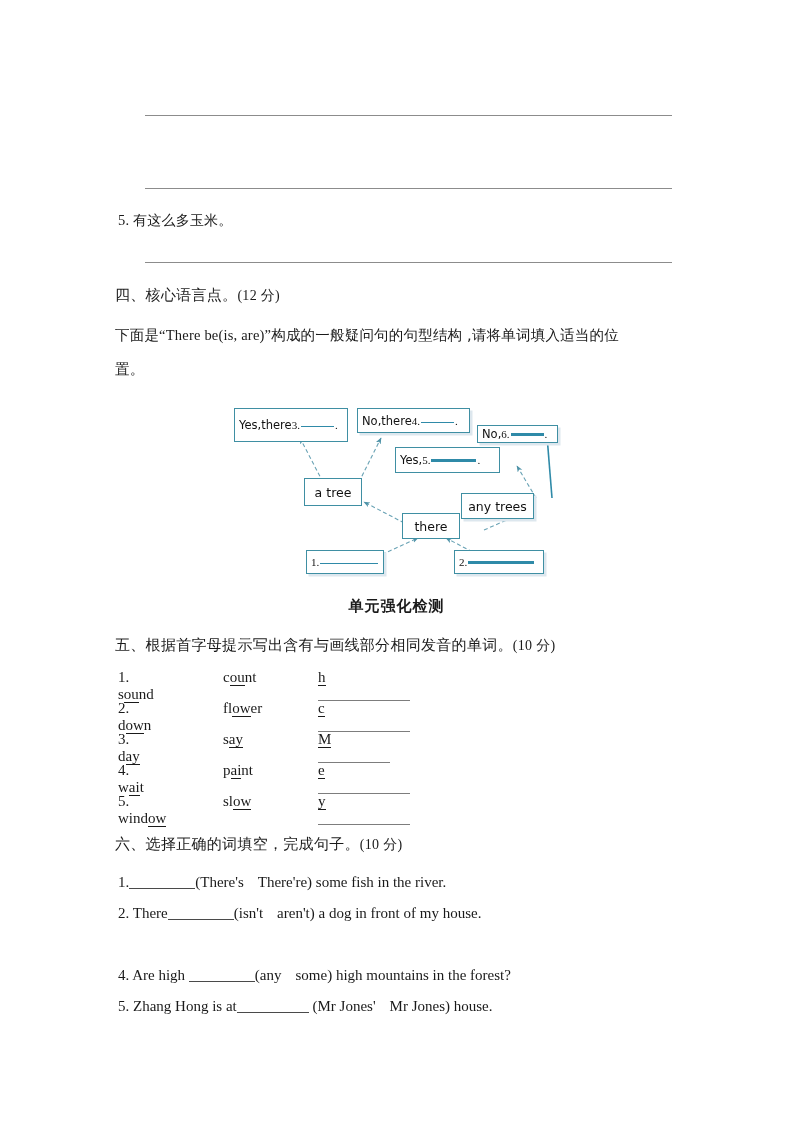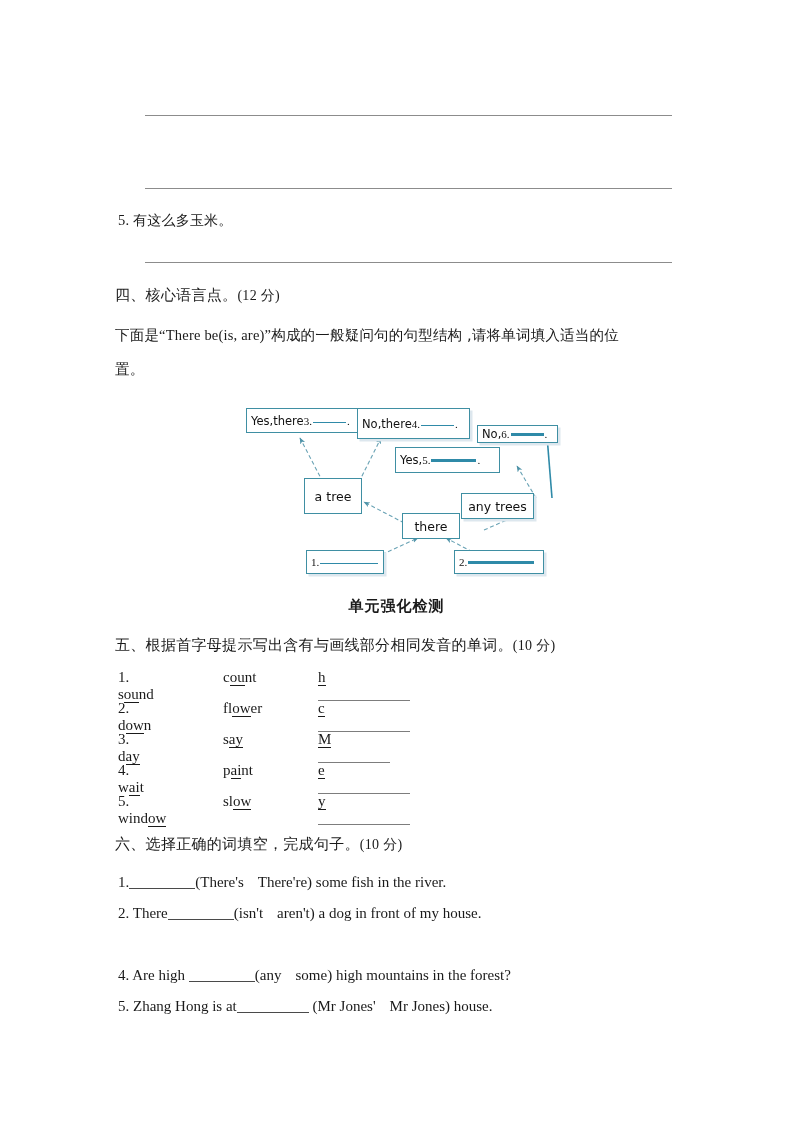--- a/index.html
+++ b/index.html
@@ -203,37 +203,37 @@
         <path d="M262,160 L224,140"></path>
 
         <path d="M314,100 L295,68"></path>
       </g>
       <g stroke="#2f8aa8" stroke-width="1.6" fill="none" marker-end="url(#ah)">
 
         <path d="M330,100 L325,38"></path>
       </g>
     </svg>
 
-    <div class="dbox" style="left:12px; top:10px; width:114px; height:25px;margin-left:12px;">
+    <div class="dbox" style="left:12px; top:10px; width:114px; height:34px;">
       <span class="txt"><span>Yes,there</span><span class="num">3.</span><span class="fill" style="width:33px;"></span><span class="num">.</span></span>
     </div>
 
-    <div class="dbox shadow" style="left:135px; top:10px; width:113px; height:31px;">
+    <div class="dbox shadow" style="left:135px; top:10px; width:113px; height:25px;">
       <span class="txt"><span>No,there</span><span class="num">4.</span><span class="fill" style="width:33px;"></span><span class="num">.</span></span>
     </div>
 
     <div class="dbox shadow" style="left:255px; top:27px; width:81px; height:18px;">
       <span class="txt"><span>No,</span><span class="num">6.</span><span class="fill thick" style="width:33px;"></span><span class="num">.</span></span>
     </div>
 
     <div class="dbox" style="left:173px; top:49px; width:105px; height:26px;">
       <span class="txt"><span>Yes,</span><span class="num">5.</span><span class="fill thick" style="width:45px;"></span><span class="num">.</span></span>
     </div>
 
-    <div class="dbox word" style="left:82px; top:80px; width:58px; height:36px;">
+    <div class="dbox word" style="left:82px; top:80px; width:58px; height:28px;">
       <span class="txt">a tree</span>
     </div>
 
     <div class="dbox word shadow" style="left:239px; top:95px; width:73px; height:26px;">
       <span class="txt">any trees</span>
     </div>
 
     <div class="dbox word" style="left:180px; top:115px; width:58px; height:26px;">
       <span class="txt">there</span>
     </div>

